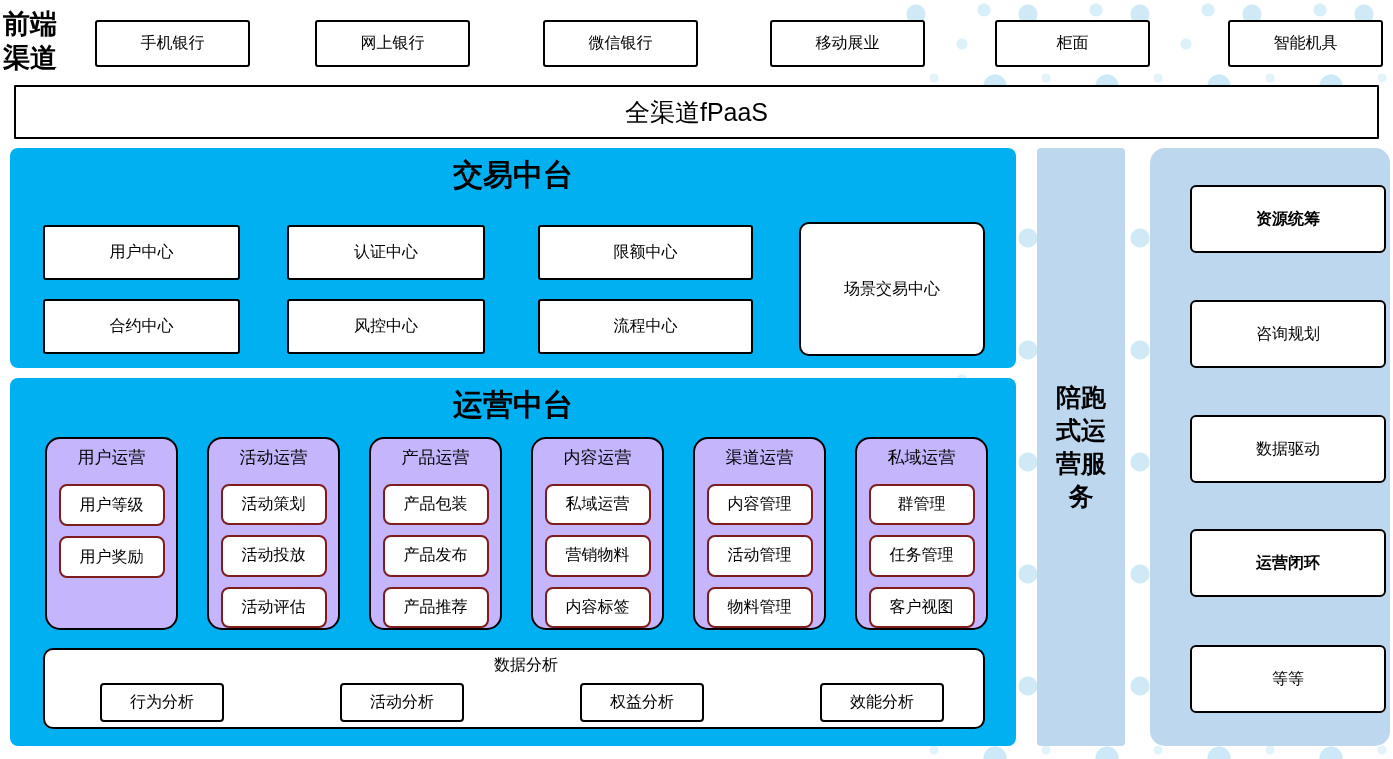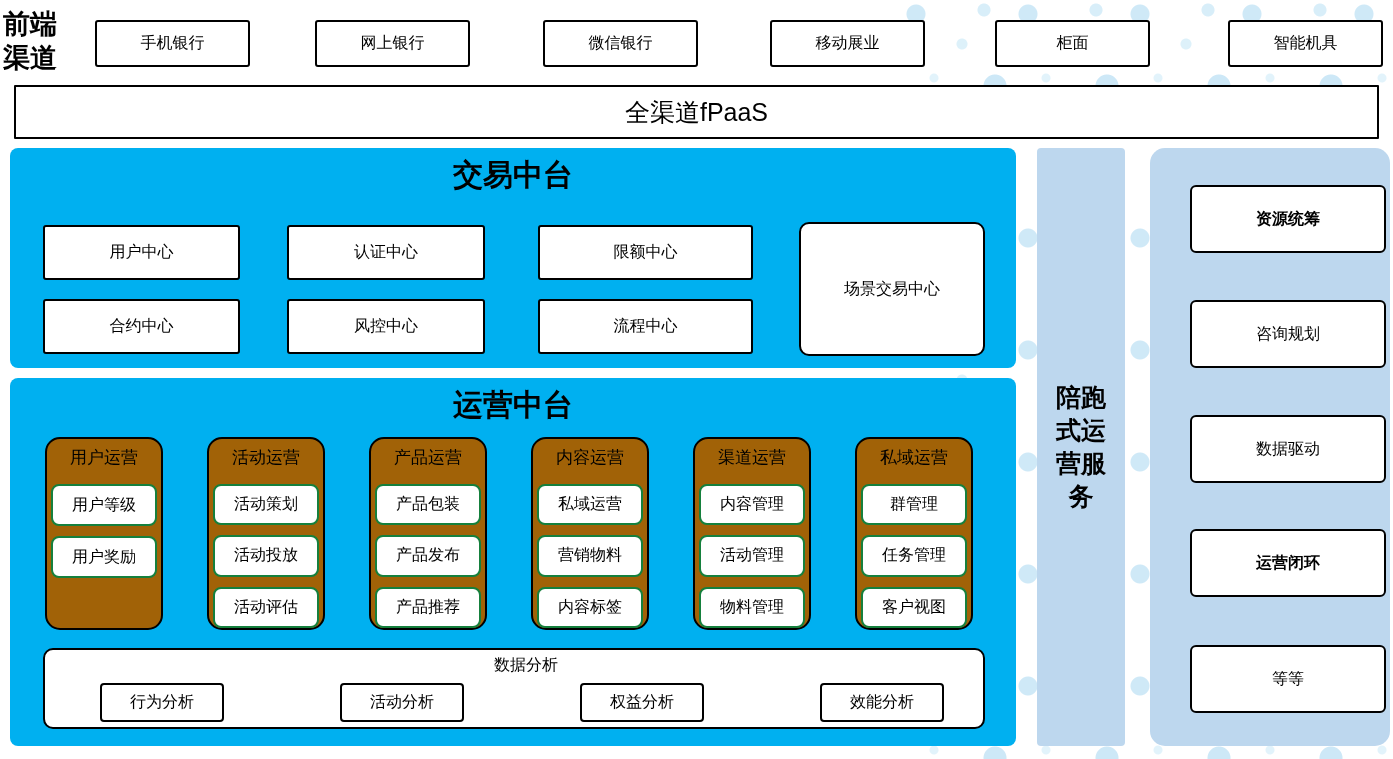--- a/index.html
+++ b/index.html
@@ -38,27 +38,27 @@
   .panel-ops   { left:10px; top:378px; width:1006px; height:368px; }
   .panel-title { margin-top:7px; text-align:center; font-family:Liberation Serif, serif;
     font-weight:bold; font-size:30px; }
   
   .tbox { height:55px; border-radius:3px; }
   .tb0{left:33px;top:77px;width:197px}  .tb1{left:277px;top:77px;width:198px}
   .tb2{left:528px;top:77px;width:215px} .tb3{left:33px;top:151px;width:197px}
   .tb4{left:277px;top:151px;width:198px}.tb5{left:528px;top:151px;width:215px}
   .scene { left:789px; top:74px; width:186px; height:134px; border-radius:10px; }
   
-  .col { position:absolute; top:59px; width:118px; height:193px; background:#a16207;
+  .col { position:absolute; top:59px; width:133px; height:193px; background:#c4b5fd;
     border:2px solid #000; border-radius:15px; display:flex; flex-direction:column;
     align-items:center; z-index:1; }
   .k0{left:35px}.k1{left:197px}.k2{left:359px}.k3{left:521px}.k4{left:683px}.k5{left:845px}
   .col-hdr { font-size:17px; margin:7px 0 5px; }
   .item { position:static; width:106px; height:42px; border-radius:8px; margin-top:10px;
-    background:#fff; border:2px solid #15803d; display:flex; align-items:center;
+    background:#fff; border:2px solid #7f1d1d; display:flex; align-items:center;
     justify-content:center; font-size:16px; }
   .item:first-of-type { margin-top:1px; }
   
   .analysis { position:absolute; left:33px; top:270px; width:942px; height:81px;
     background:#fff; border:2px solid #000; border-radius:10px; z-index:1;padding-left:24px; }
   .analysis-hdr { text-align:center; font-size:16px; margin-top:5px; }
   .abox { top:33px; width:124px; height:39px; border-radius:4px; }
   .a0{left:55px}.a1{left:295px}.a2{left:535px}.a3{left:775px}
   
   .sidebar { position:absolute; left:1037px; top:148px; width:88px; height:598px;

